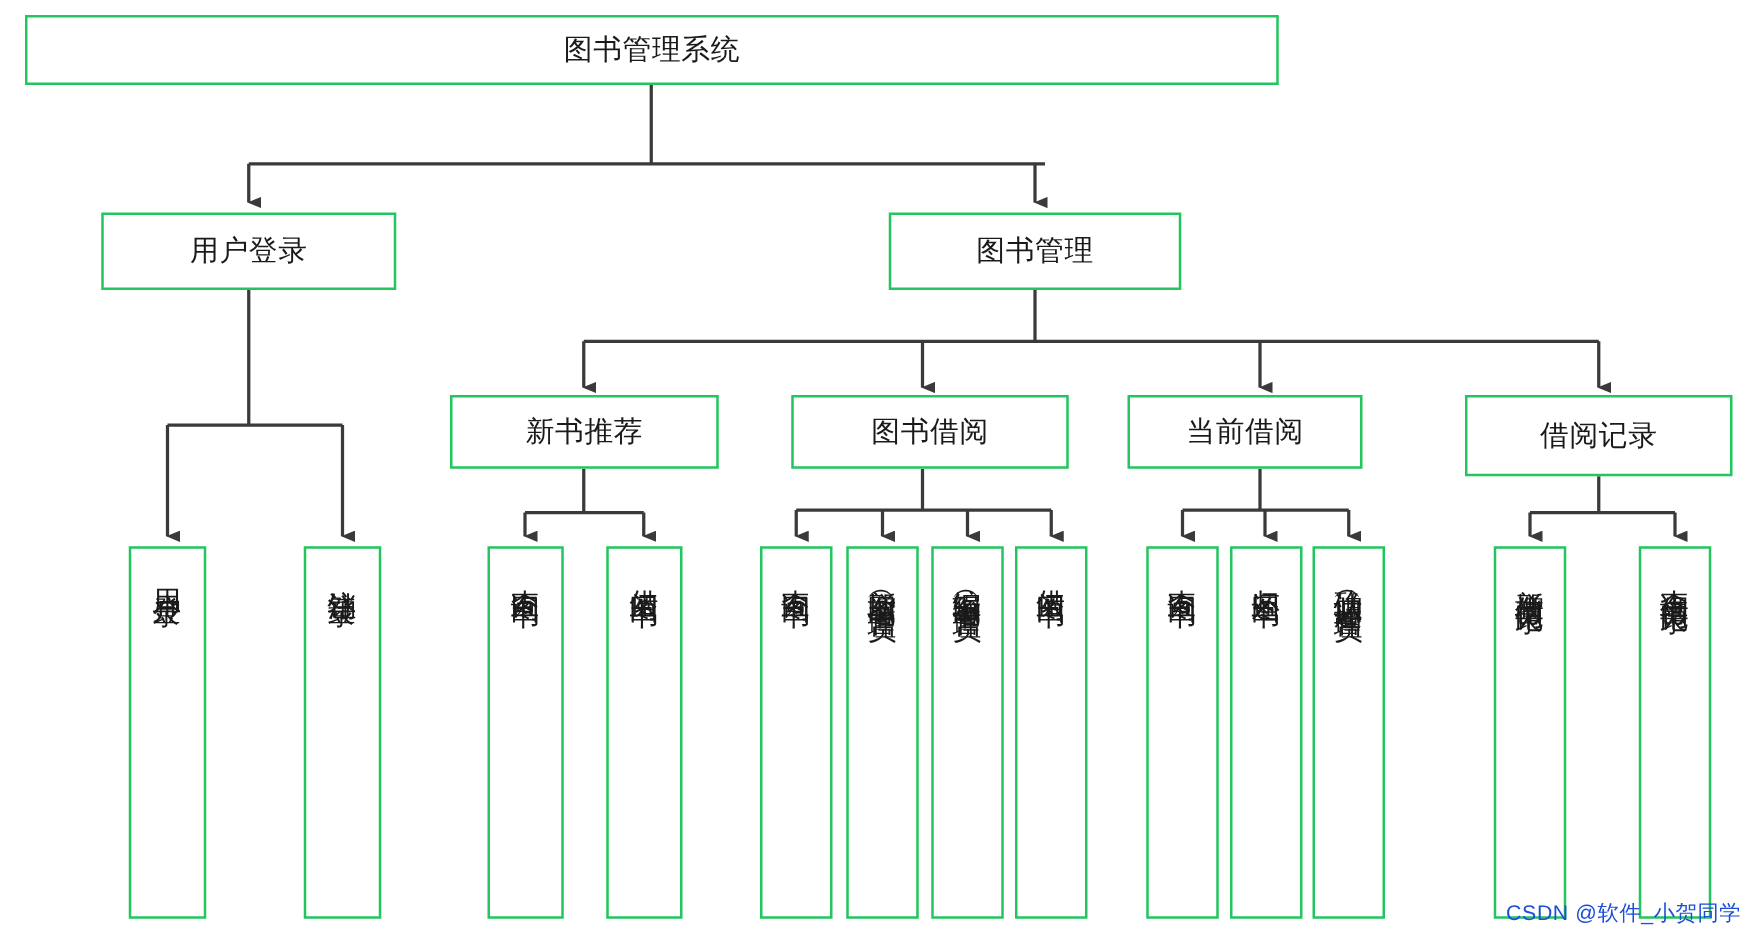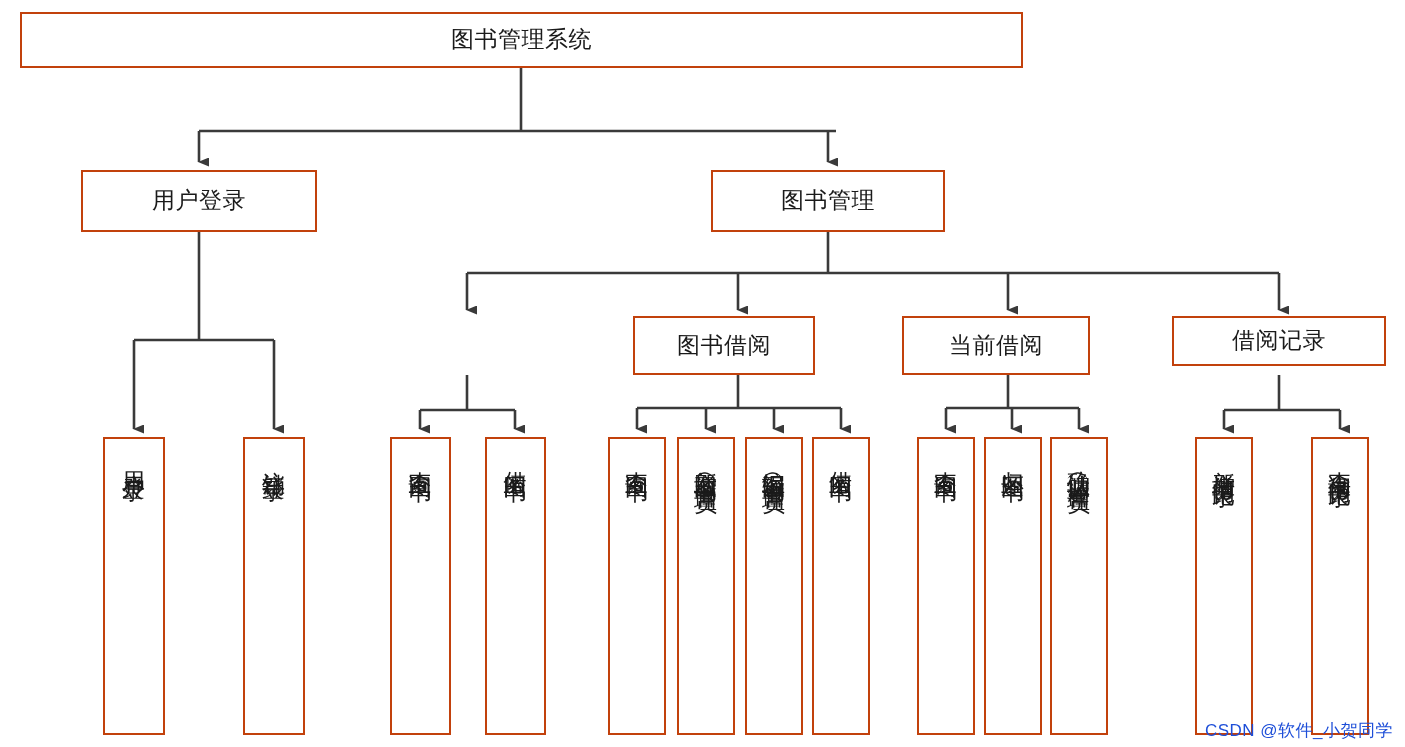--- a/index.html
+++ b/index.html
@@ -24,21 +24,21 @@
     left: 0;
     top: 0;
     width: 1405px;
     height: 747px;
     pointer-events: none;
   }
   .node {
     position: absolute;
     box-sizing: border-box;
     background: #ffffff;
-    border: 2px solid #c2410c;
+    border: 2px solid #22c55e;
     display: flex;
     align-items: center;
     justify-content: center;
     z-index: 2;
   }
   .node-label {
     display: block;
     text-align: center;
     line-height: 1.18;
     color: #1a1a1a;
@@ -130,27 +130,30 @@
     <span class="node-label">图书管理系统</span>
   </div>
 
   <div class="node horizontal" style="left:81px; top:170px; width:236px; height:62px;">
     <span class="node-label">用户登录</span>
   </div>
   <div class="node horizontal" style="left:711px; top:170px; width:234px; height:62px;">
     <span class="node-label">图书管理</span>
   </div>
 
-  <div class="node horizontal" style="left:633px; top:316px; width:182px; height:59px;justify-content:center;">
+  <div class="node horizontal" style="left:360px; top:316px; width:215px; height:59px;">
+    <span class="node-label">新书推荐</span>
+  </div>
+  <div class="node horizontal" style="left:633px; top:316px; width:222px; height:59px;justify-content:center;">
     <span class="node-label">图书借阅</span>
   </div>
   <div class="node horizontal" style="left:902px; top:316px; width:188px; height:59px;">
     <span class="node-label">当前借阅</span>
   </div>
-  <div class="node horizontal" style="left:1172px; top:316px; width:214px; height:50px;">
+  <div class="node horizontal" style="left:1172px; top:316px; width:214px; height:65px;">
     <span class="node-label">借阅记录</span>
   </div>
 
   <div class="node vertical" style="left:103px; top:437px; width:62px; height:298px;">
     <span class="node-label">用户登录</span>
   </div>
   <div class="node vertical" style="left:243px; top:437px; width:62px; height:298px;">
     <span class="node-label">注销登录</span>
   </div>
 

